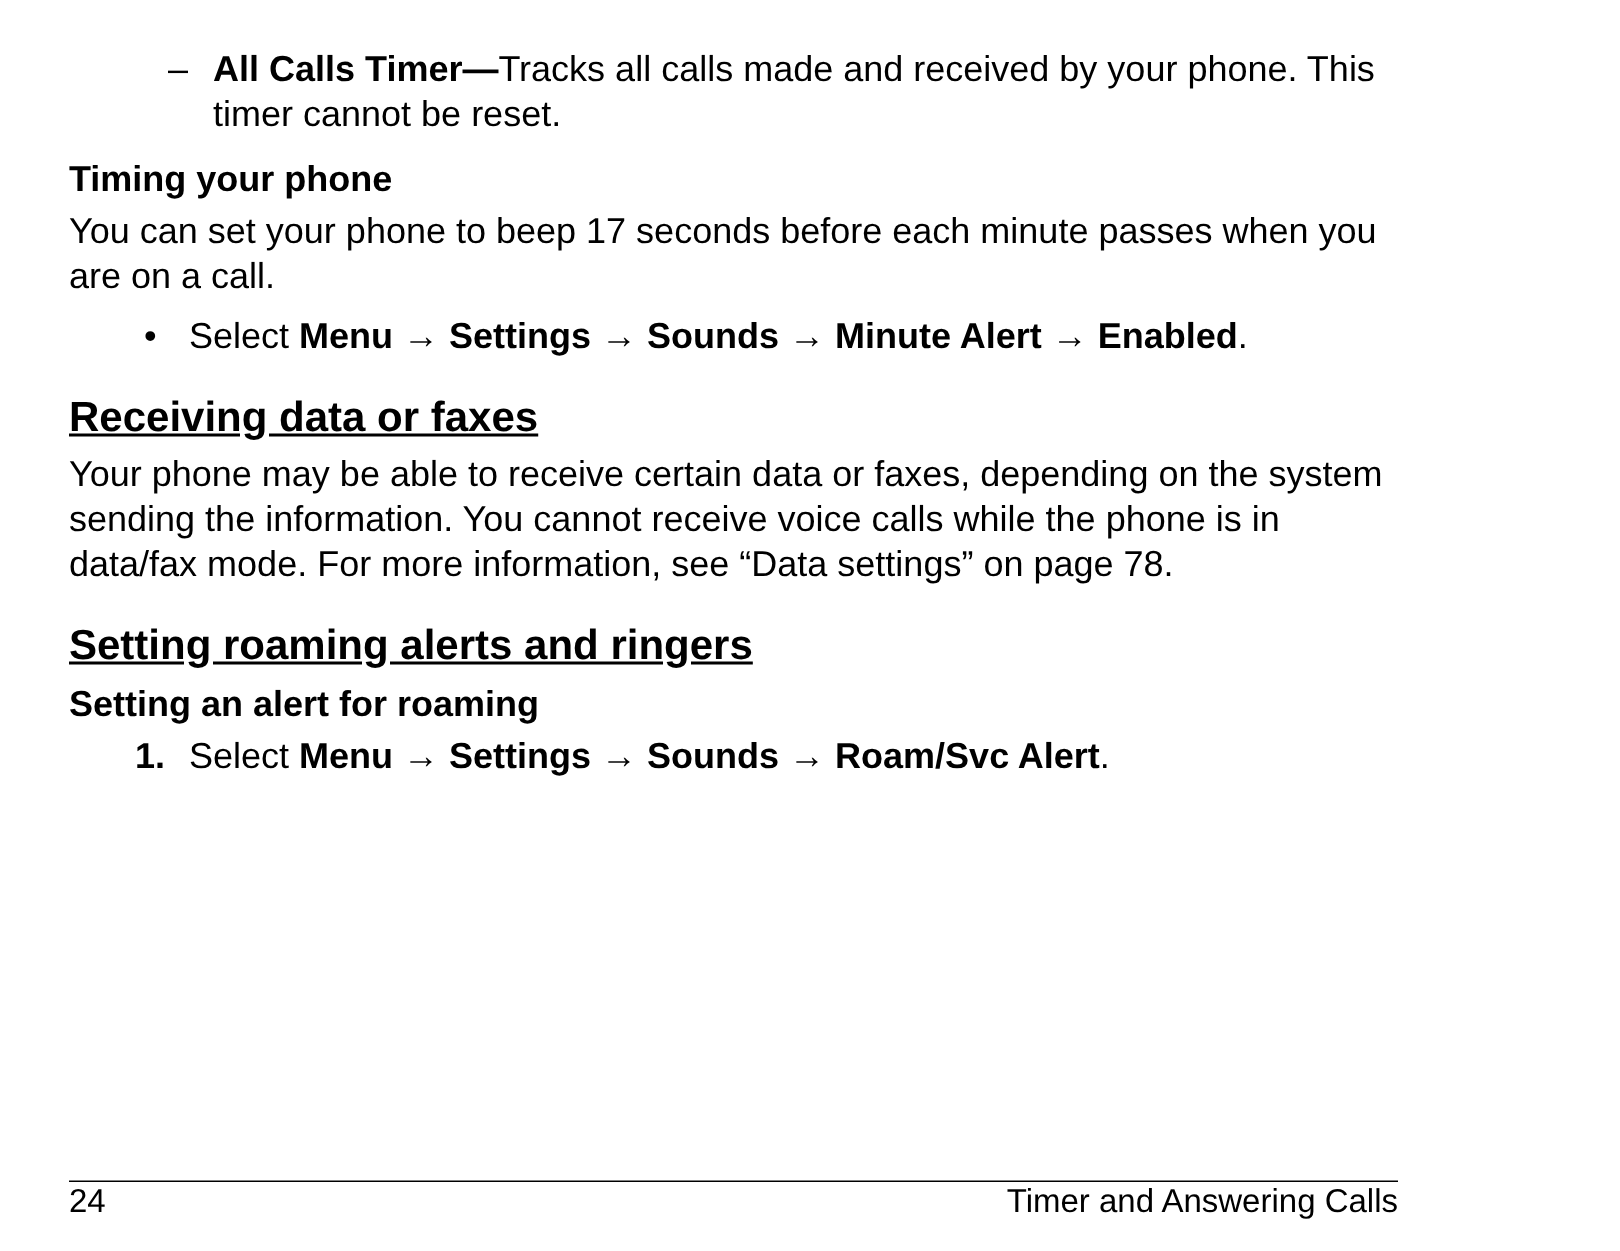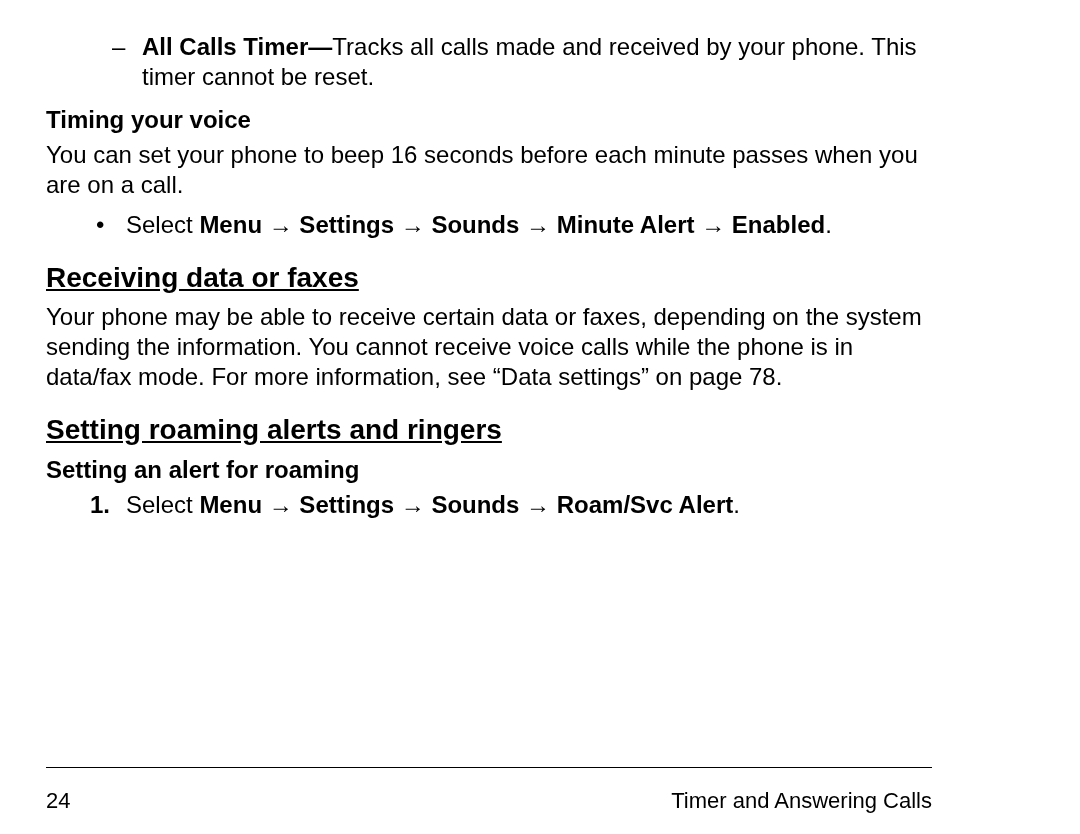--- a/index.html
+++ b/index.html
@@ -56,37 +56,37 @@
     margin: 6px 0 6px 0;
   }
   .num-marker { display:inline-block; width:36px; text-indent:0; font-weight:700; }
   .arrow { font-family: Arial, sans-serif; }
   .footer {
     position: absolute;
     left: 46px;
     right: 44px;
     bottom: 20px;
     border-top: 1px solid #000;
-    padding-top: 20px;
+    padding-top: 0;
     font-size: 22px;
     display: flex;
     justify-content: space-between;
   }
 </style>
 </head>
 <body>
 
 <div class="page">
 
   <div class="body-text dash-item">
     <span class="dash-marker">–</span><span class="bold">All Calls Timer—</span><span>Tracks all calls made and received by your phone. This timer cannot be reset.</span>
   </div>
 
-  <div class="h3">Timing your voice</div>
-  <div class="body-text para">You can set your phone to beep 16 seconds before each minute passes when you are on a call.</div>
+  <div class="h3">Timing your phone</div>
+  <div class="body-text para">You can set your phone to beep 17 seconds before each minute passes when you are on a call.</div>
   <div class="body-text bullet-item">
     <span class="bullet-marker">•</span><span>Select </span><span class="bold arrow">Menu → Settings → Sounds → Minute Alert → Enabled</span><span>.</span>
   </div>
 
   <div class="h2">Receiving data or faxes</div>
   <div class="body-text para">Your phone may be able to receive certain data or faxes, depending on the system sending the information. You cannot receive voice calls while the phone is in data/fax mode. For more information, see “Data settings” on page 78.</div>
 
   <div class="h2">Setting roaming alerts and ringers</div>
   <div class="h3">Setting an alert for roaming</div>
   <div class="body-text num-item">

